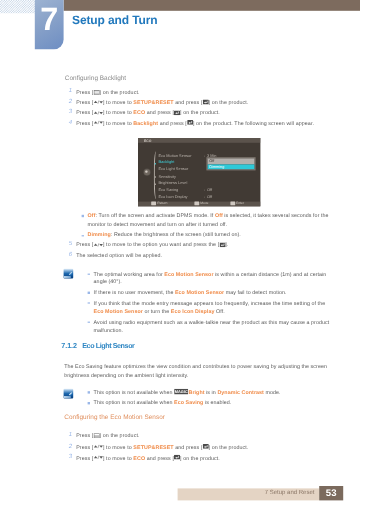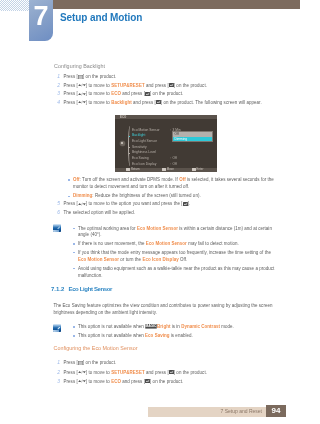--- a/index.html
+++ b/index.html
@@ -89,21 +89,21 @@
 </style>
 </head>
 <body>
 
 <div class="page">
   <div class="topbar"></div>
   <div class="hatch"></div>
   <div class="chapnum">
     <span>7</span>
   </div>
-  <div class="chaptitle">Setup and Motion</div>
+  <div class="chaptitle">Setup and Turn</div>
 
   <div class="content">
 
     <div class="sec-h gray" style="left:54px;top:62.5px;">Configuring Backlight</div>
 
     <div id="bl-steps">
         <div class="stepnum" style="left: 52px; top: 73.3px;">1</div>
         <div class="step" style="left: 63.5px; top: 74.2px; width: 215px;"><span>Press [</span><svg class="ic" width="5.2" height="4.2" viewBox="0 0 26 21">
             <rect x="0" y="0" width="26" height="21" rx="1.5" fill="#6a6a6a"></rect>
             <rect x="3" y="3" width="20" height="4.5" fill="#ffffff"></rect>
@@ -280,14 +280,14 @@
             <rect x="0" y="0" width="10" height="8" rx="1" fill="#4a4a4a"></rect>
             <path d="M7.4 1.8 v3 H3.4" stroke="#fff" stroke-width="1.1" fill="none"></path>
             <path d="M4.4 3.1 L2.2 4.8 L4.4 6.5 Z" fill="#fff"></path>
           </svg><span>] on the product.</span></div>
       </div>
   </div>
 
   <div class="footbar">
     <div class="foottext">7 Setup and Reset</div>
   </div>
-  <div class="pagenum">94</div>
+  <div class="pagenum">53</div>
 </div>
 
 </body></html>

